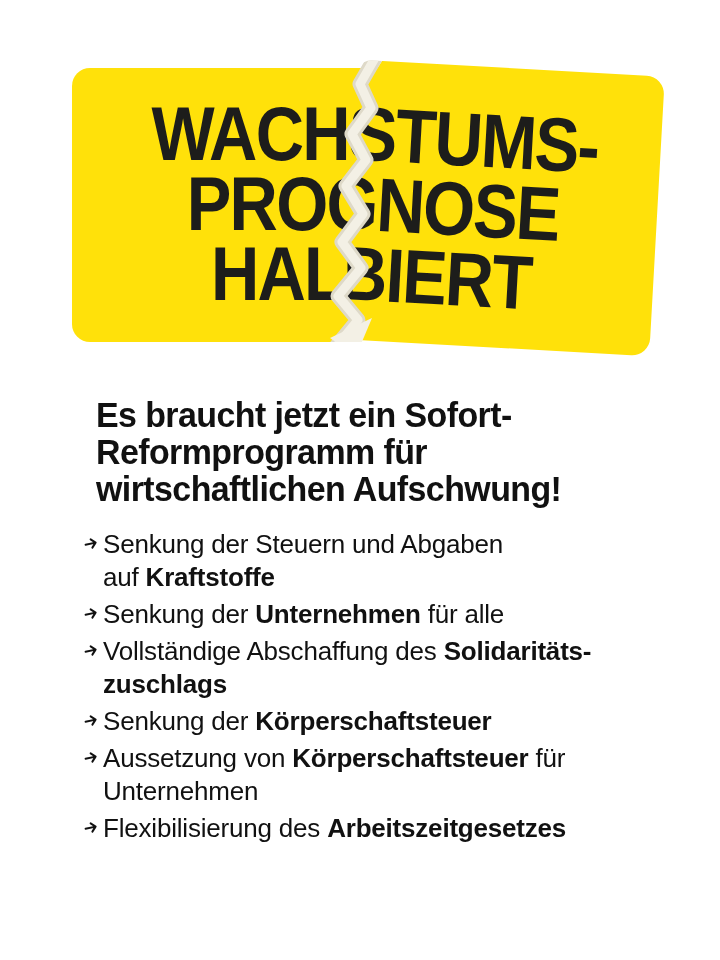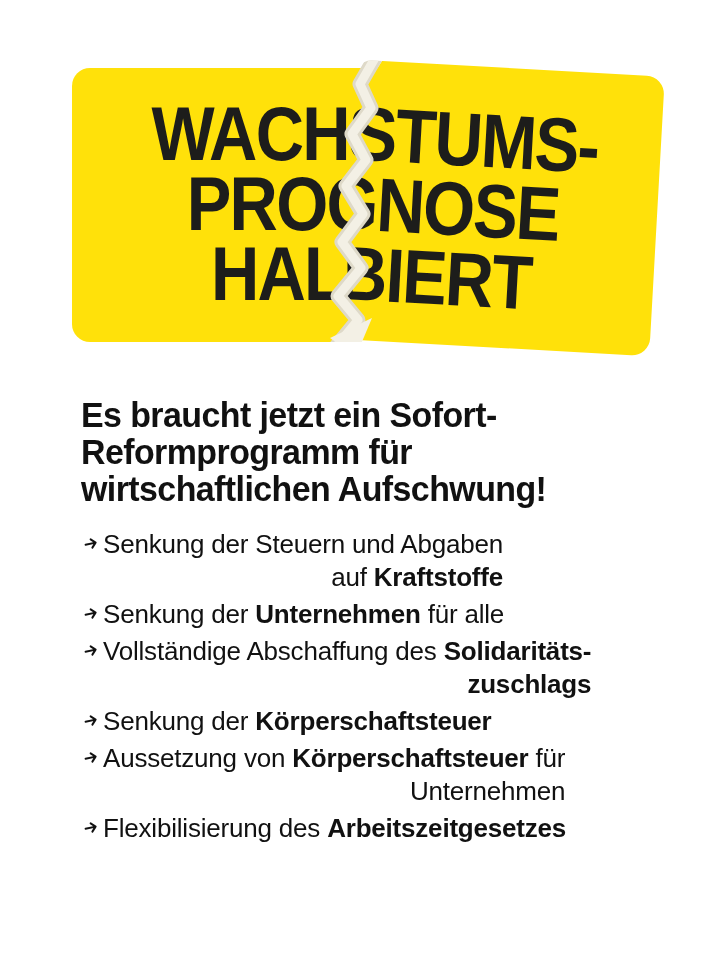--- a/index.html
+++ b/index.html
@@ -8,34 +8,34 @@
     background:#ffffff;
     position:relative;
     overflow:hidden;
     font-family:"Liberation Sans", sans-serif;
   }
   .banner{
     position:absolute;left:72px;top:58px;width:616px;height:312px;
   }
   .banner svg{display:block;}
   .headline{
-    position:absolute;left:81px;top:396px;width:600px;
+    position:absolute;left:96px;top:396px;width:600px;
     color:#111111;
   }
   .headline-line{
     font-size:35px;line-height:37px;font-weight:bold;
     letter-spacing:-0.6px;
     transform:scaleX(0.97);transform-origin:left center;
     white-space:pre;
   }
   .reform-list{
     position:absolute;left:84px;top:528px;width:600px;
   }
   .list-item{
-    display:flex;align-items:flex-start;margin-bottom:4px;text-align:right;
+    display:flex;align-items:flex-start;margin-bottom:4px;
   }
   .arrow{
     flex:0 0 19px;margin-top:8px;
   }
   .arrow svg{display:block;transform:rotate(-12deg);}
   .item-text{
     font-size:26px;line-height:33px;color:#111111;
     white-space:pre;letter-spacing:-0.2px;
   }
   .item-text b{font-weight:bold;}

